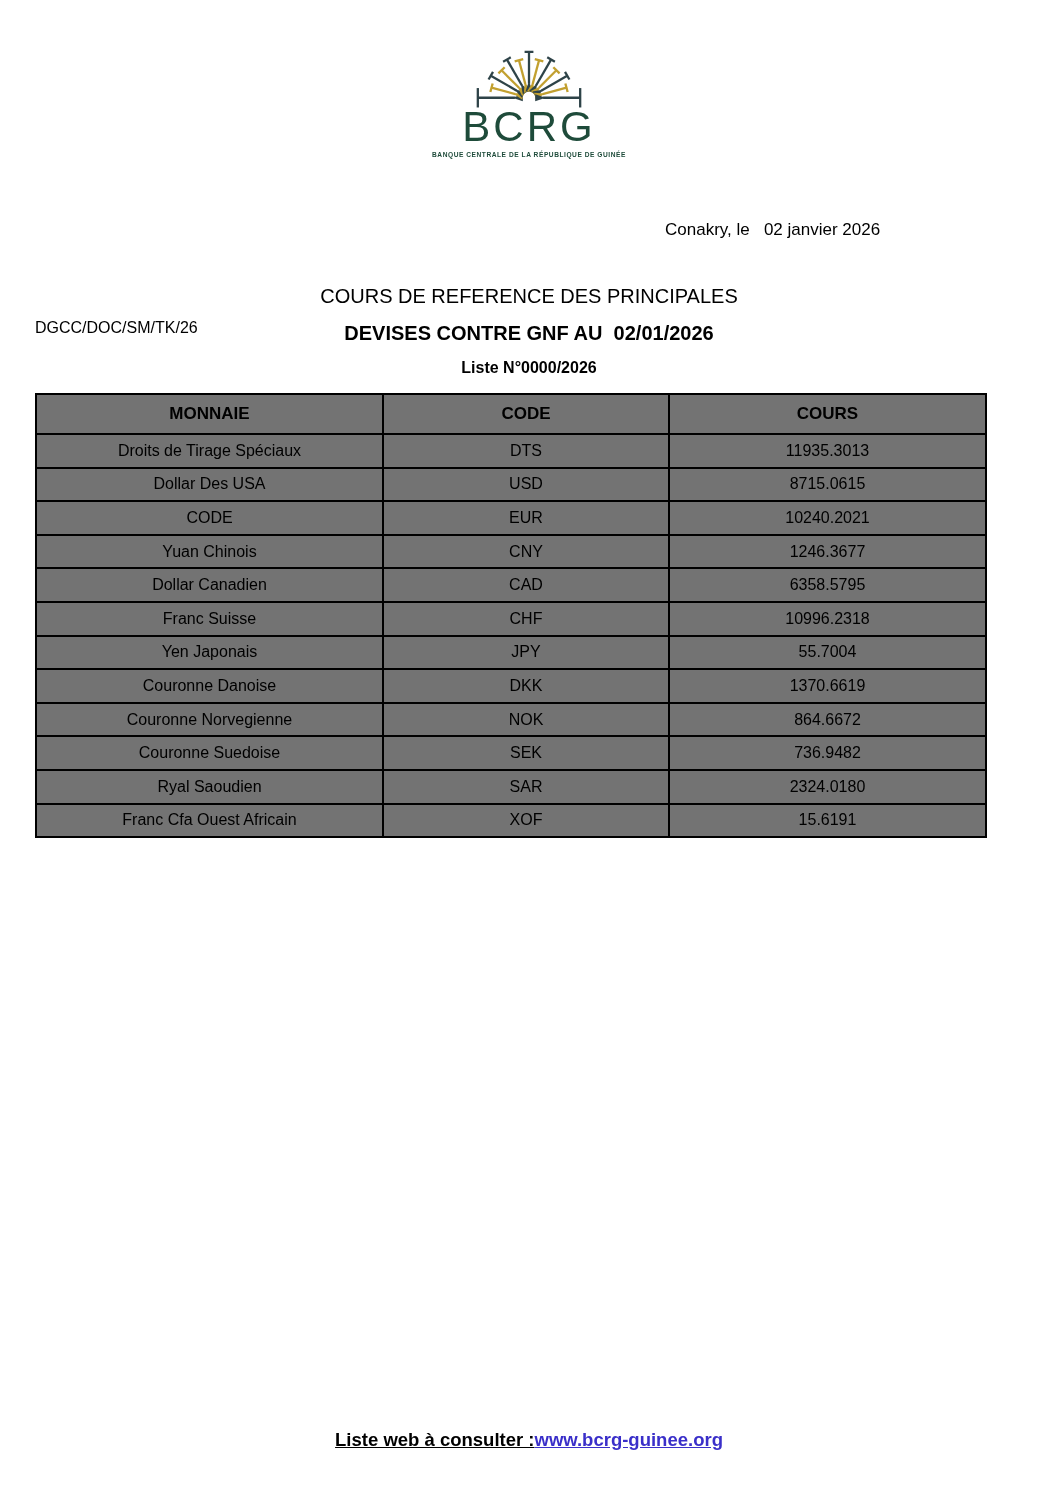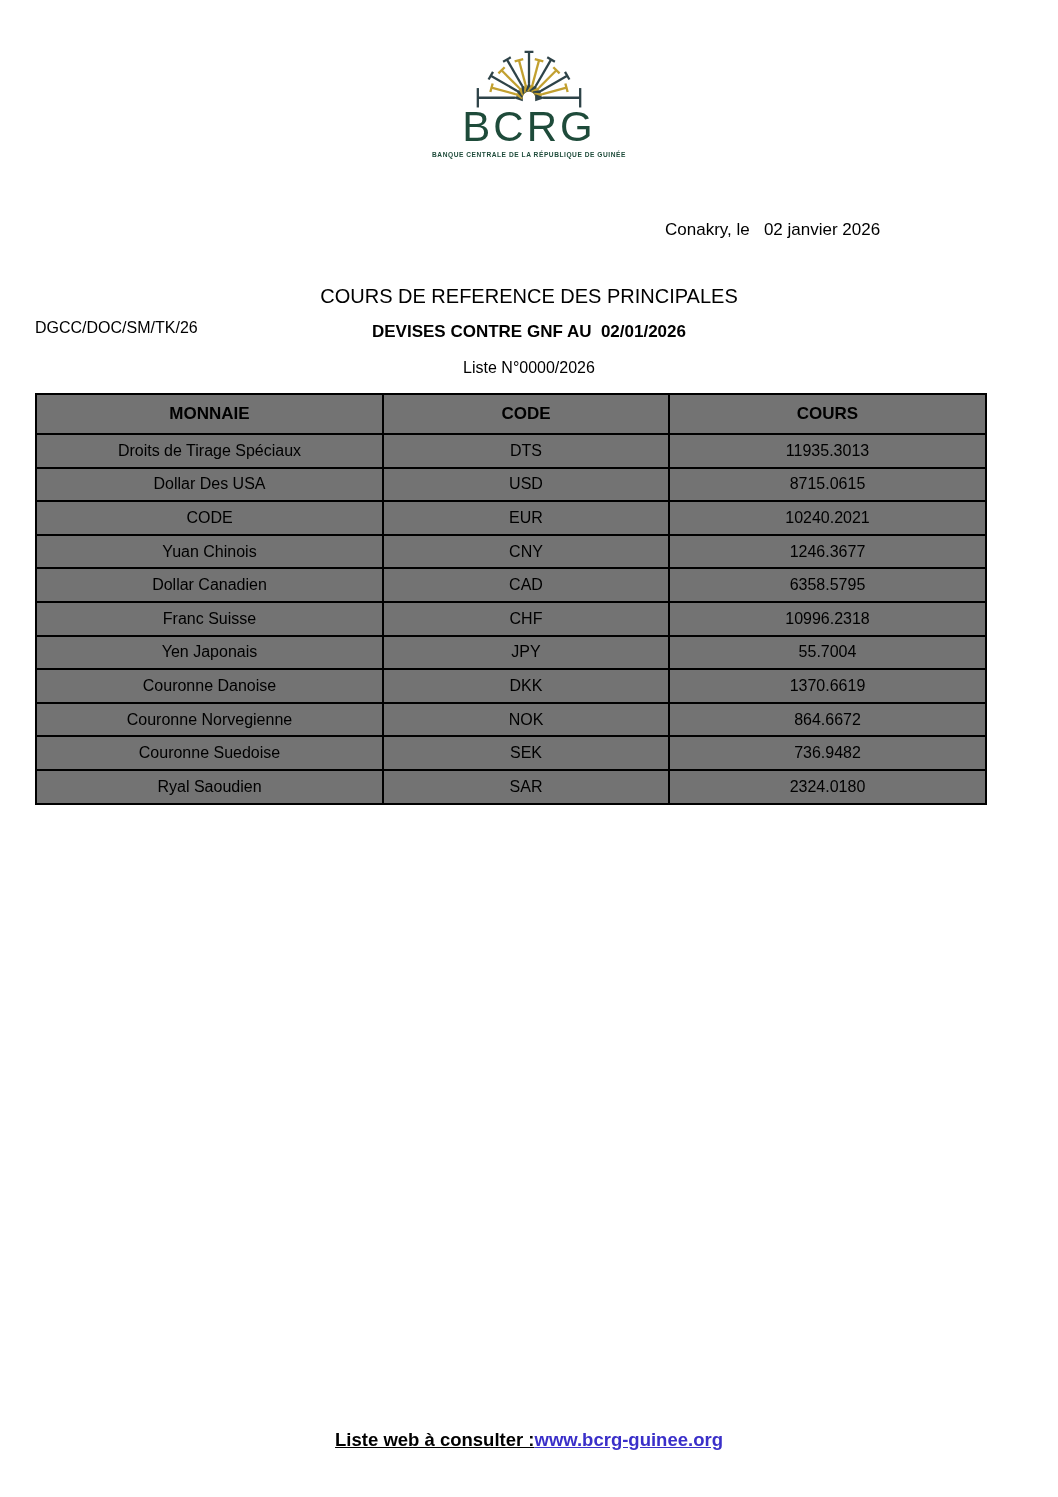--- a/index.html
+++ b/index.html
@@ -49,22 +49,22 @@
     white-space: pre;
   }
   .reference {
     position: absolute;
     left: 35px;
     top: 319px;
     font-size: 16px;
   }
   .title-block { position: absolute; left: 0; width: 100%; text-align: center; }
   .title-1 { top: 285px; font-size: 20px; font-weight: normal; }
-  .title-2 { top: 322px; font-size: 17px; font-weight: bold; white-space: pre; }
-  .title-3 { top: 359px; font-size: 16px; font-weight: normal; }
+  .title-2 { top: 322px; font-size: 20px; font-weight: bold; white-space: pre; }
+  .title-3 { top: 359px; font-size: 16px; font-weight: bold; }
 
   
   table.rates {
     position: absolute;
     left: 35px;
     top: 393px;
     width: 950px;
     border-collapse: collapse;
     table-layout: fixed;
   }
@@ -222,20 +222,25 @@
       <tr>
         <td>Couronne Suedoise</td>
         <td>SEK</td>
         <td>736.9482</td>
       </tr>
       <tr>
         <td>Ryal Saoudien</td>
         <td>SAR</td>
         <td>2324.0180</td>
       </tr>
+      <tr>
+        <td>Franc Cfa Ouest Africain</td>
+        <td>XOF</td>
+        <td>15.6191</td>
+      </tr>
     </tbody>
   </table>
 
   <div class="footer-line">
     <span class="footer-label">Liste web à consulter :</span><span class="footer-link" style="color: rgb(58, 47, 201);">www.bcrg-guinee.org</span>
   </div>
 
 </div>
 
 </body></html>

